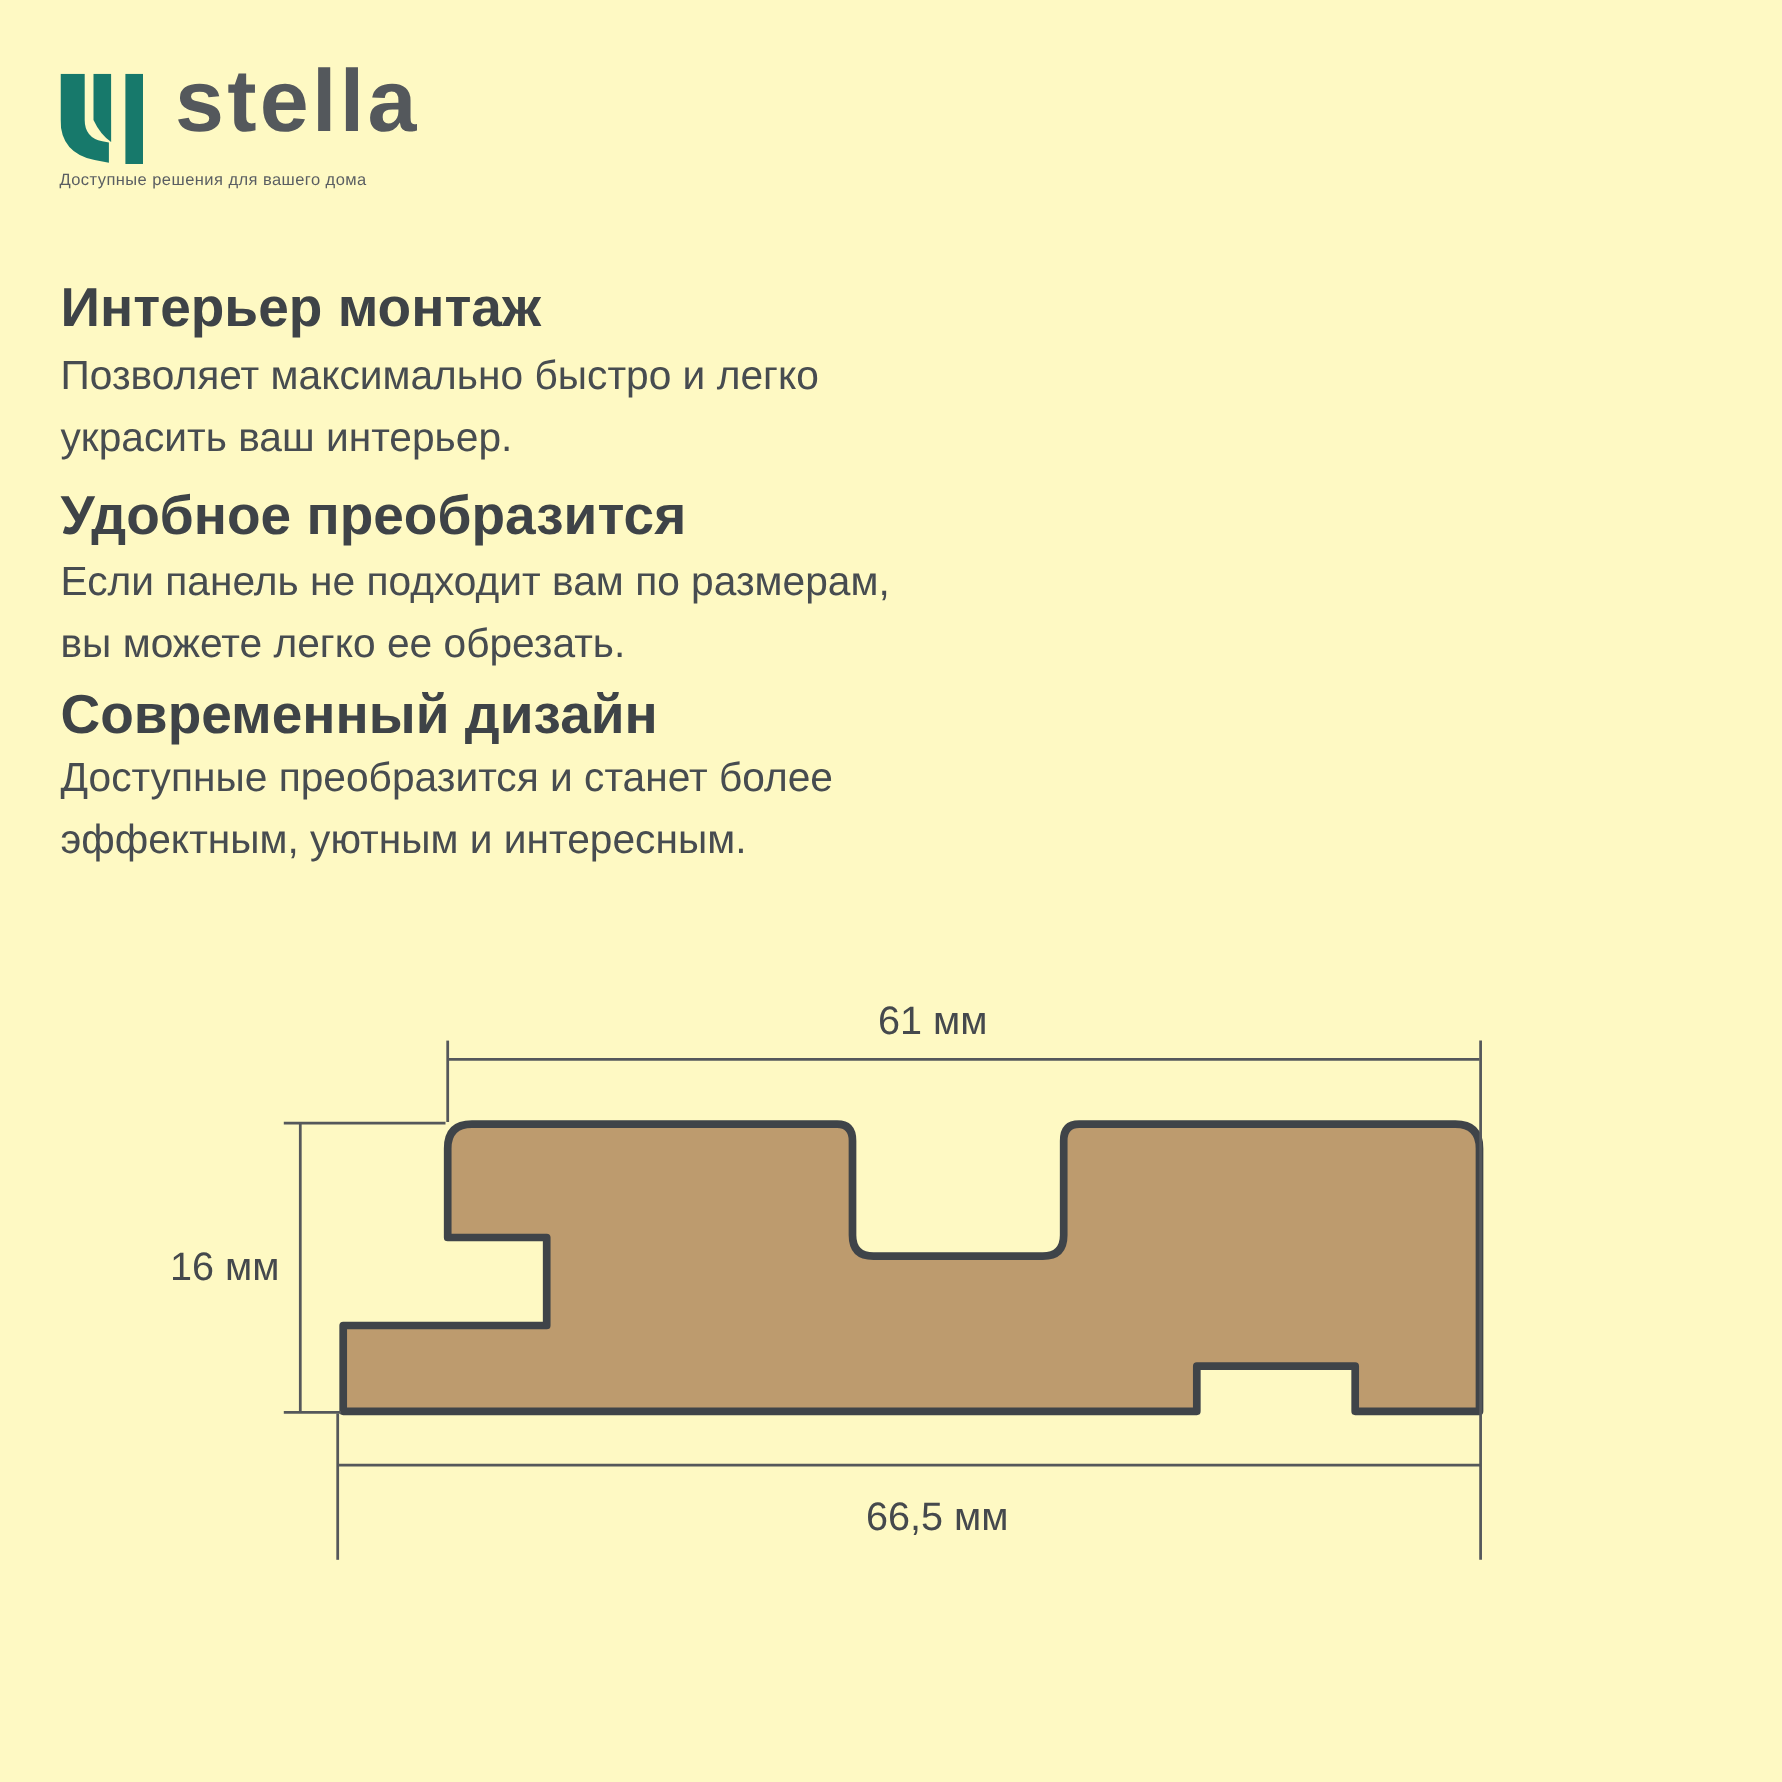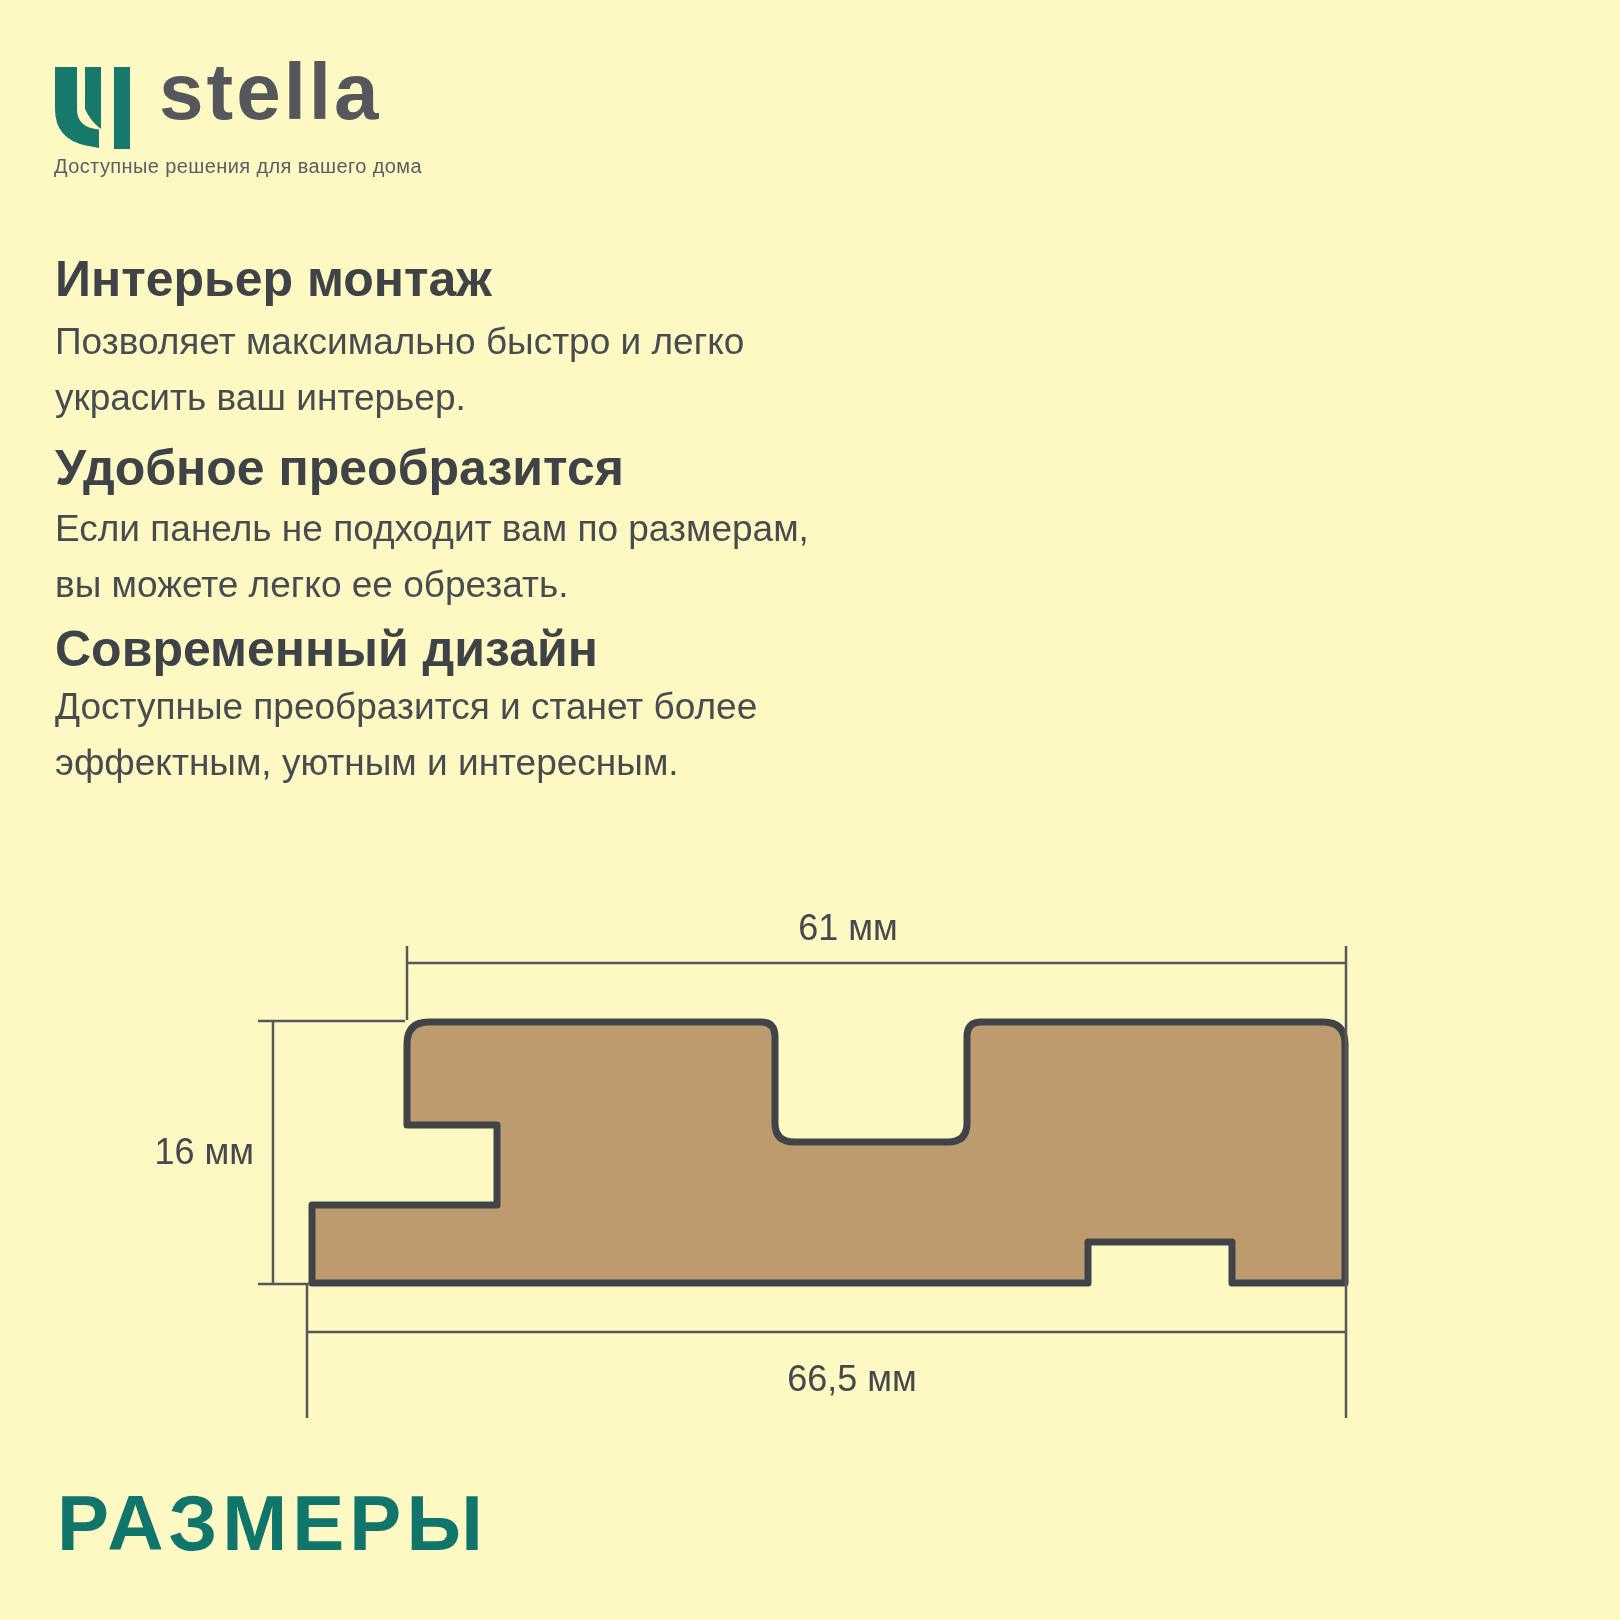--- a/index.html
+++ b/index.html
@@ -8,21 +8,21 @@
     font-family:"Liberation Sans", sans-serif;color:#3f4449;
   }
   
   .logo{position:absolute;left:55px;top:64px;width:640px;height:120px;}
   .logo-icon{position:absolute;left:0;top:3px;width:76px;height:82px;}
   .wordmark{
     position:absolute;left:104px;top:-17px;font-size:80px;font-weight:600;
     letter-spacing:3px;color:#54585c;line-height:90px;
   }
   .tagline{
-    position:absolute;left:-1px;top:91px;font-size:20px;font-weight:400;
+    position:absolute;left:-1px;top:91px;font-size:15px;font-weight:400;
     color:#5a5e62;letter-spacing:.4px;white-space:nowrap;
   }
   
   .feature-title{
     position:absolute;left:55px;margin:0;font-size:50px;font-weight:700;
     color:#3e4347;line-height:58px;white-space:nowrap;
   }
   .feature-body{
     position:absolute;left:55px;margin:0;font-size:37px;font-weight:400;
     color:#474c50;line-height:56px;white-space:pre-line;
@@ -88,15 +88,14 @@
       <path d="M273 1021 V1284"></path>
       <path d="M307 1285 V1418"></path>
       <path d="M307 1332 H1346"></path>
     </g>
 
     <text class="dim-label" x="848" y="940" text-anchor="middle">61 мм</text>
     <text class="dim-label" x="254" y="1164" text-anchor="end">16 мм</text>
     <text class="dim-label" x="852" y="1391" text-anchor="middle">66,5 мм</text>
   </svg>
 
-  <h1 class="section-title">РАЗМЕРЫ</h1>
 
 </div>
 
 </body></html>

